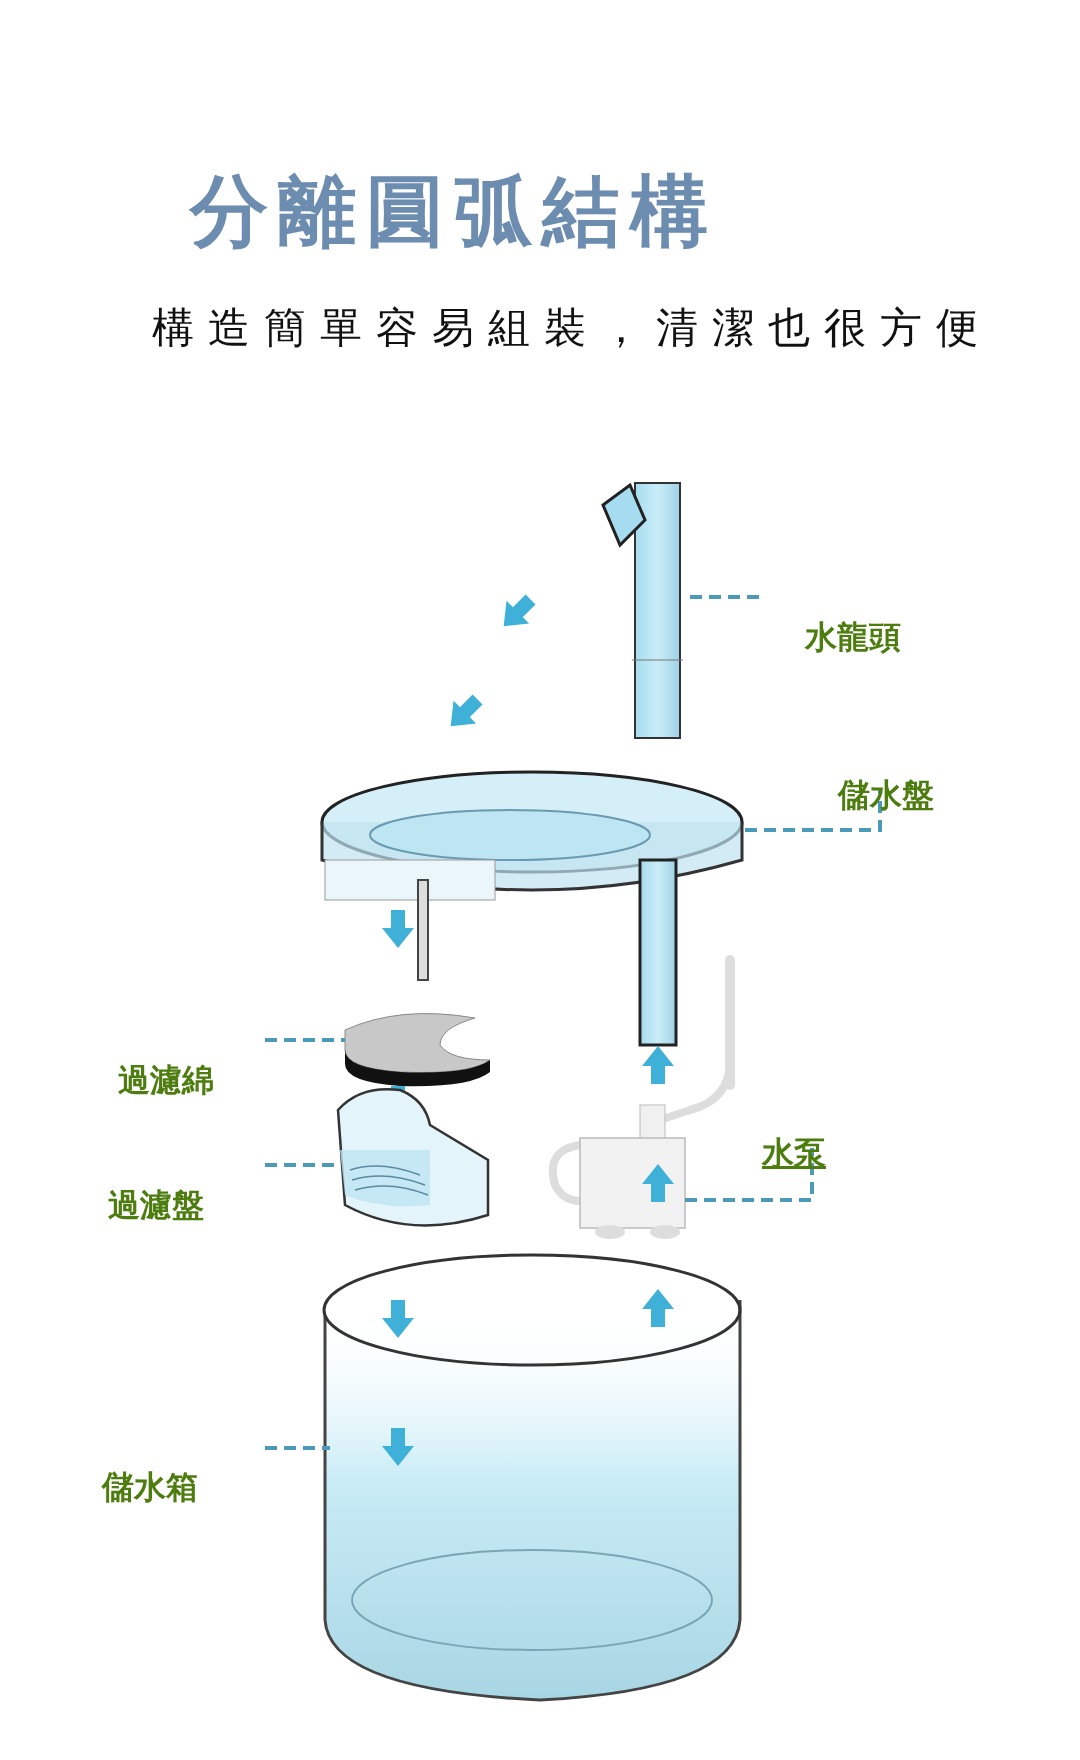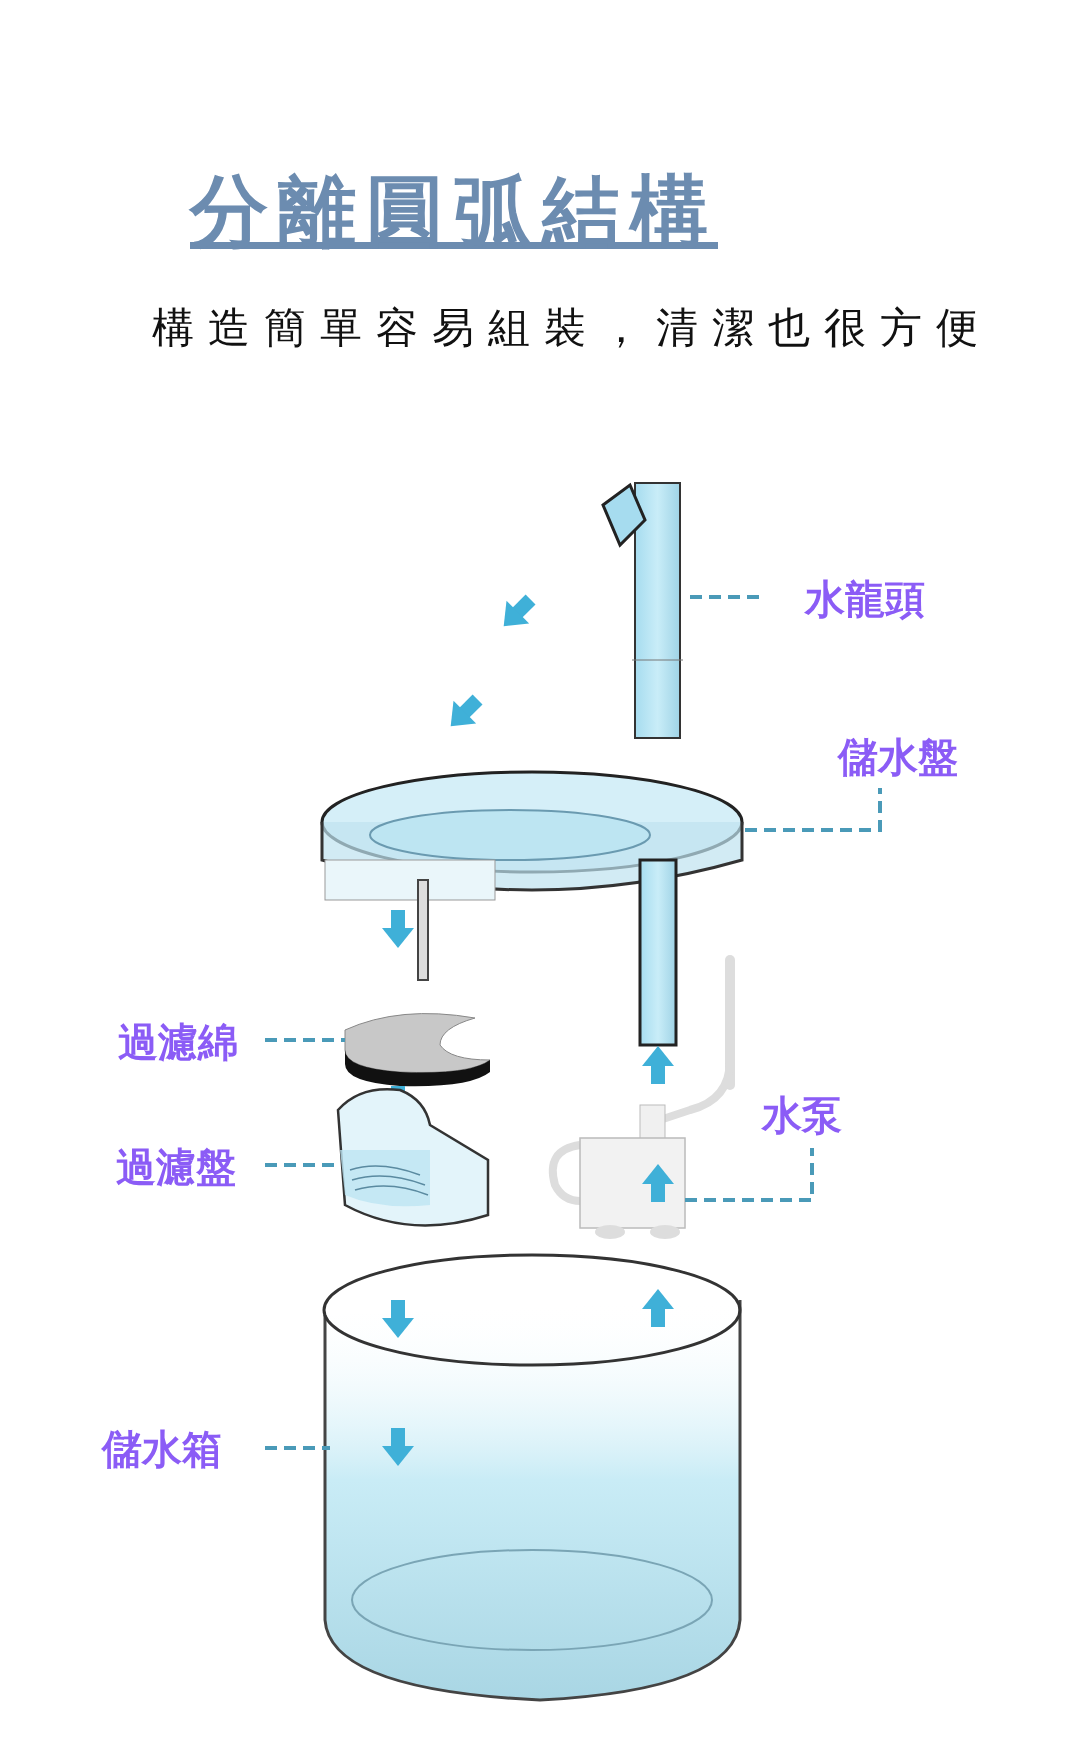--- a/index.html
+++ b/index.html
@@ -1,19 +1,19 @@
 <!DOCTYPE html>
 <html><head>
 <meta charset="utf-8">
 <style>
   html,body{margin:0;padding:0;background:#ffffff;}
   body{width:1080px;height:1760px;position:relative;overflow:hidden;font-family:"DejaVu Sans",sans-serif;}
-  .title{position:absolute;left:0;top:160px;width:908px;text-align:center;font-size:78px;font-weight:bold;color:#6c8cb0;letter-spacing:10px;text-decoration:underline;}
+  .title{position:absolute;left:0;top:160px;width:908px;text-align:center;font-size:78px;font-weight:bold;color:#6c8cb0;letter-spacing:10px;}
   .subtitle{position:absolute;left:0;top:300px;width:1080px;text-align:center;font-size:42px;color:#111;letter-spacing:14px;padding-left:32px;}
-  .label{position:absolute;font-size:40px;font-weight:bold;color:#8b5cf6;white-space:nowrap;}
+  .label{position:absolute;font-size:32px;font-weight:bold;color:#4d7c0f;white-space:nowrap;margin-top:44px;}
   svg.diagram{position:absolute;left:0;top:0;}
 </style>
 </head>
 <body>
 
 <div class="title">分離圓弧結構</div>
 <div class="subtitle">構造簡單容易組裝，清潔也很方便</div>
 
 <svg class="diagram" width="1080" height="1760" viewBox="0 0 1080 1760">
   <defs>
@@ -118,15 +118,15 @@
     <line x1="265" y1="1040" x2="345" y2="1040"></line>
     <line x1="265" y1="1165" x2="338" y2="1165"></line>
     <polyline points="685,1200 812,1200 812,1148"></polyline>
     <line x1="265" y1="1448" x2="330" y2="1448"></line>
   </g>
 </svg>
 
 <div class="label" style="left:805px;top:572px;">水龍頭</div>
 <div class="label" style="left:838px;top:730px;">儲水盤</div>
 <div class="label" style="left:118px;top:1015px;font-family:Liberation Serif, serif;">過濾綿</div>
-<div class="label" style="left:116px;top:1140px;">過濾盤</div>
-<div class="label" style="left:762px;top:1088px;">水泵</div>
+<div class="label" style="left:108px;top:1140px;">過濾盤</div>
+<div class="label" style="left:762px;top:1088px;text-decoration:underline;">水泵</div>
 <div class="label" style="left:102px;top:1422px;">儲水箱</div>
 
 </body></html>

